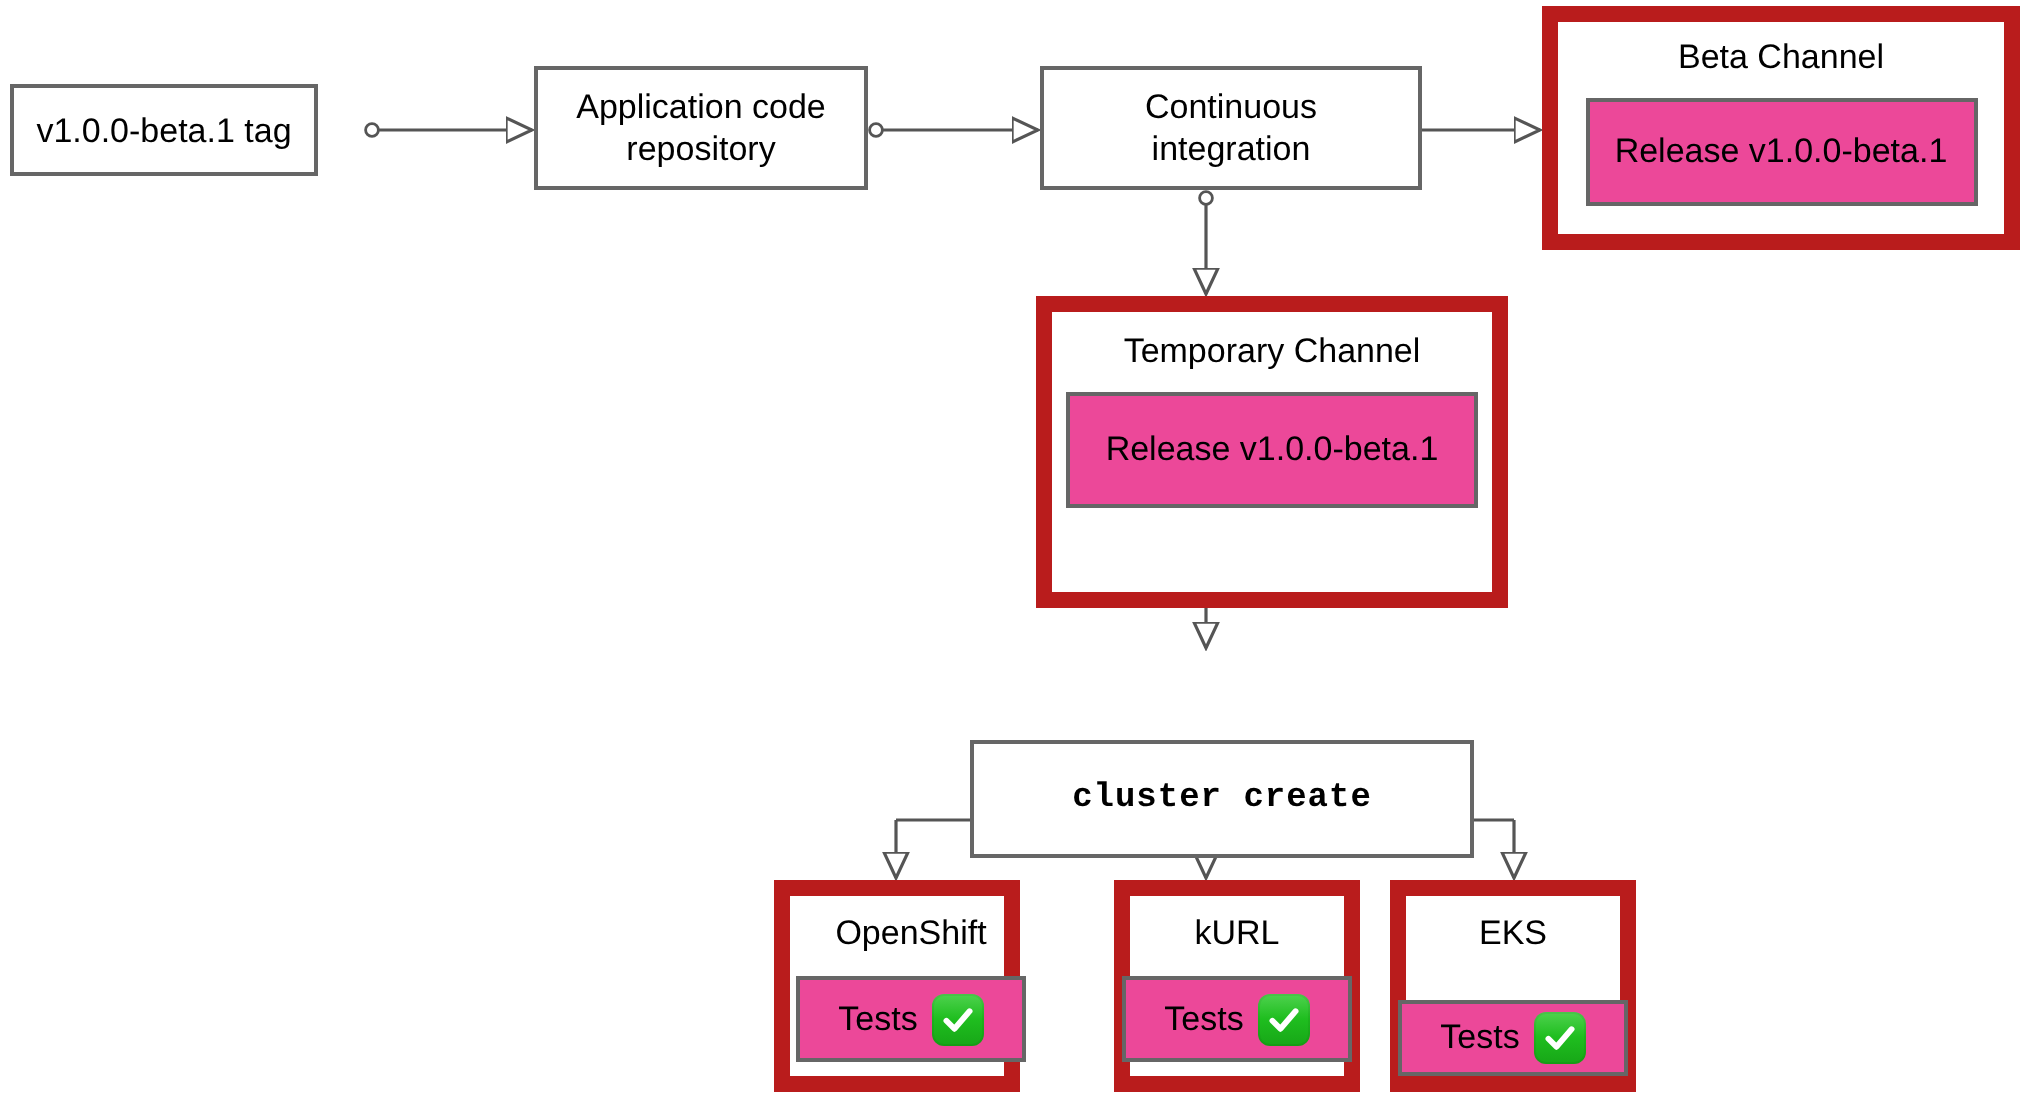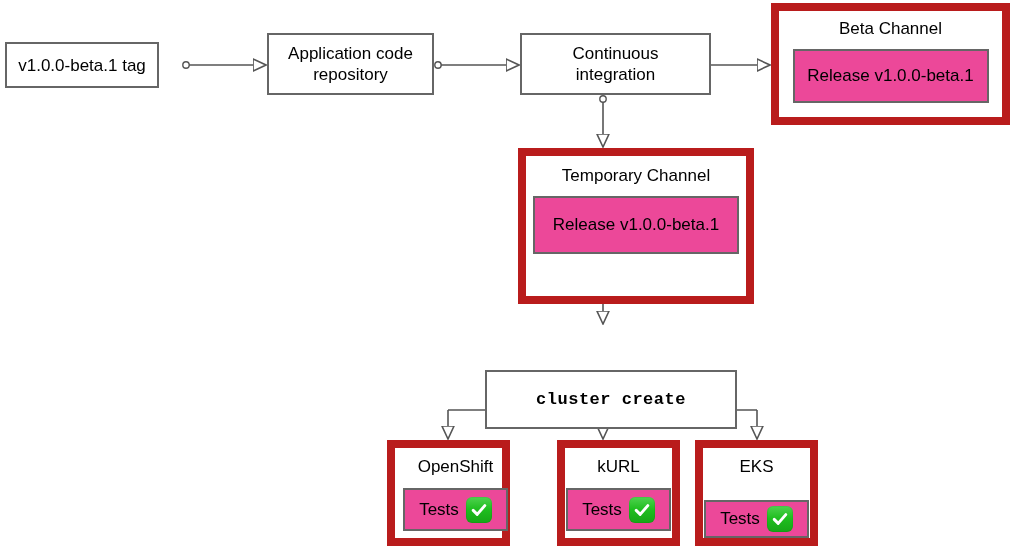--- a/index.html
+++ b/index.html
@@ -88,21 +88,21 @@
   #temporary-channel > .inner { margin-top: 10px; width: 206px; height: 58px; }
 
   
   .platform {
     width: 123px;
     height: 106px;
     padding-top: 9px;
   }
   .platform > .inner {
     margin-top: 11px;
-    width: 105px;
+    width: 115px;
     height: 43px;
     gap: 7px;
     padding: 0 7px;
     justify-content: center;
   }
   #platform-openshift { left: 387px; top: 440px; padding-left: 14px; }
   #platform-kurl      { left: 541px; top: 440px; margin-left: 16px; }
   #platform-eks       { left: 695px; top: 440px; gap: 12px; }
 
   

